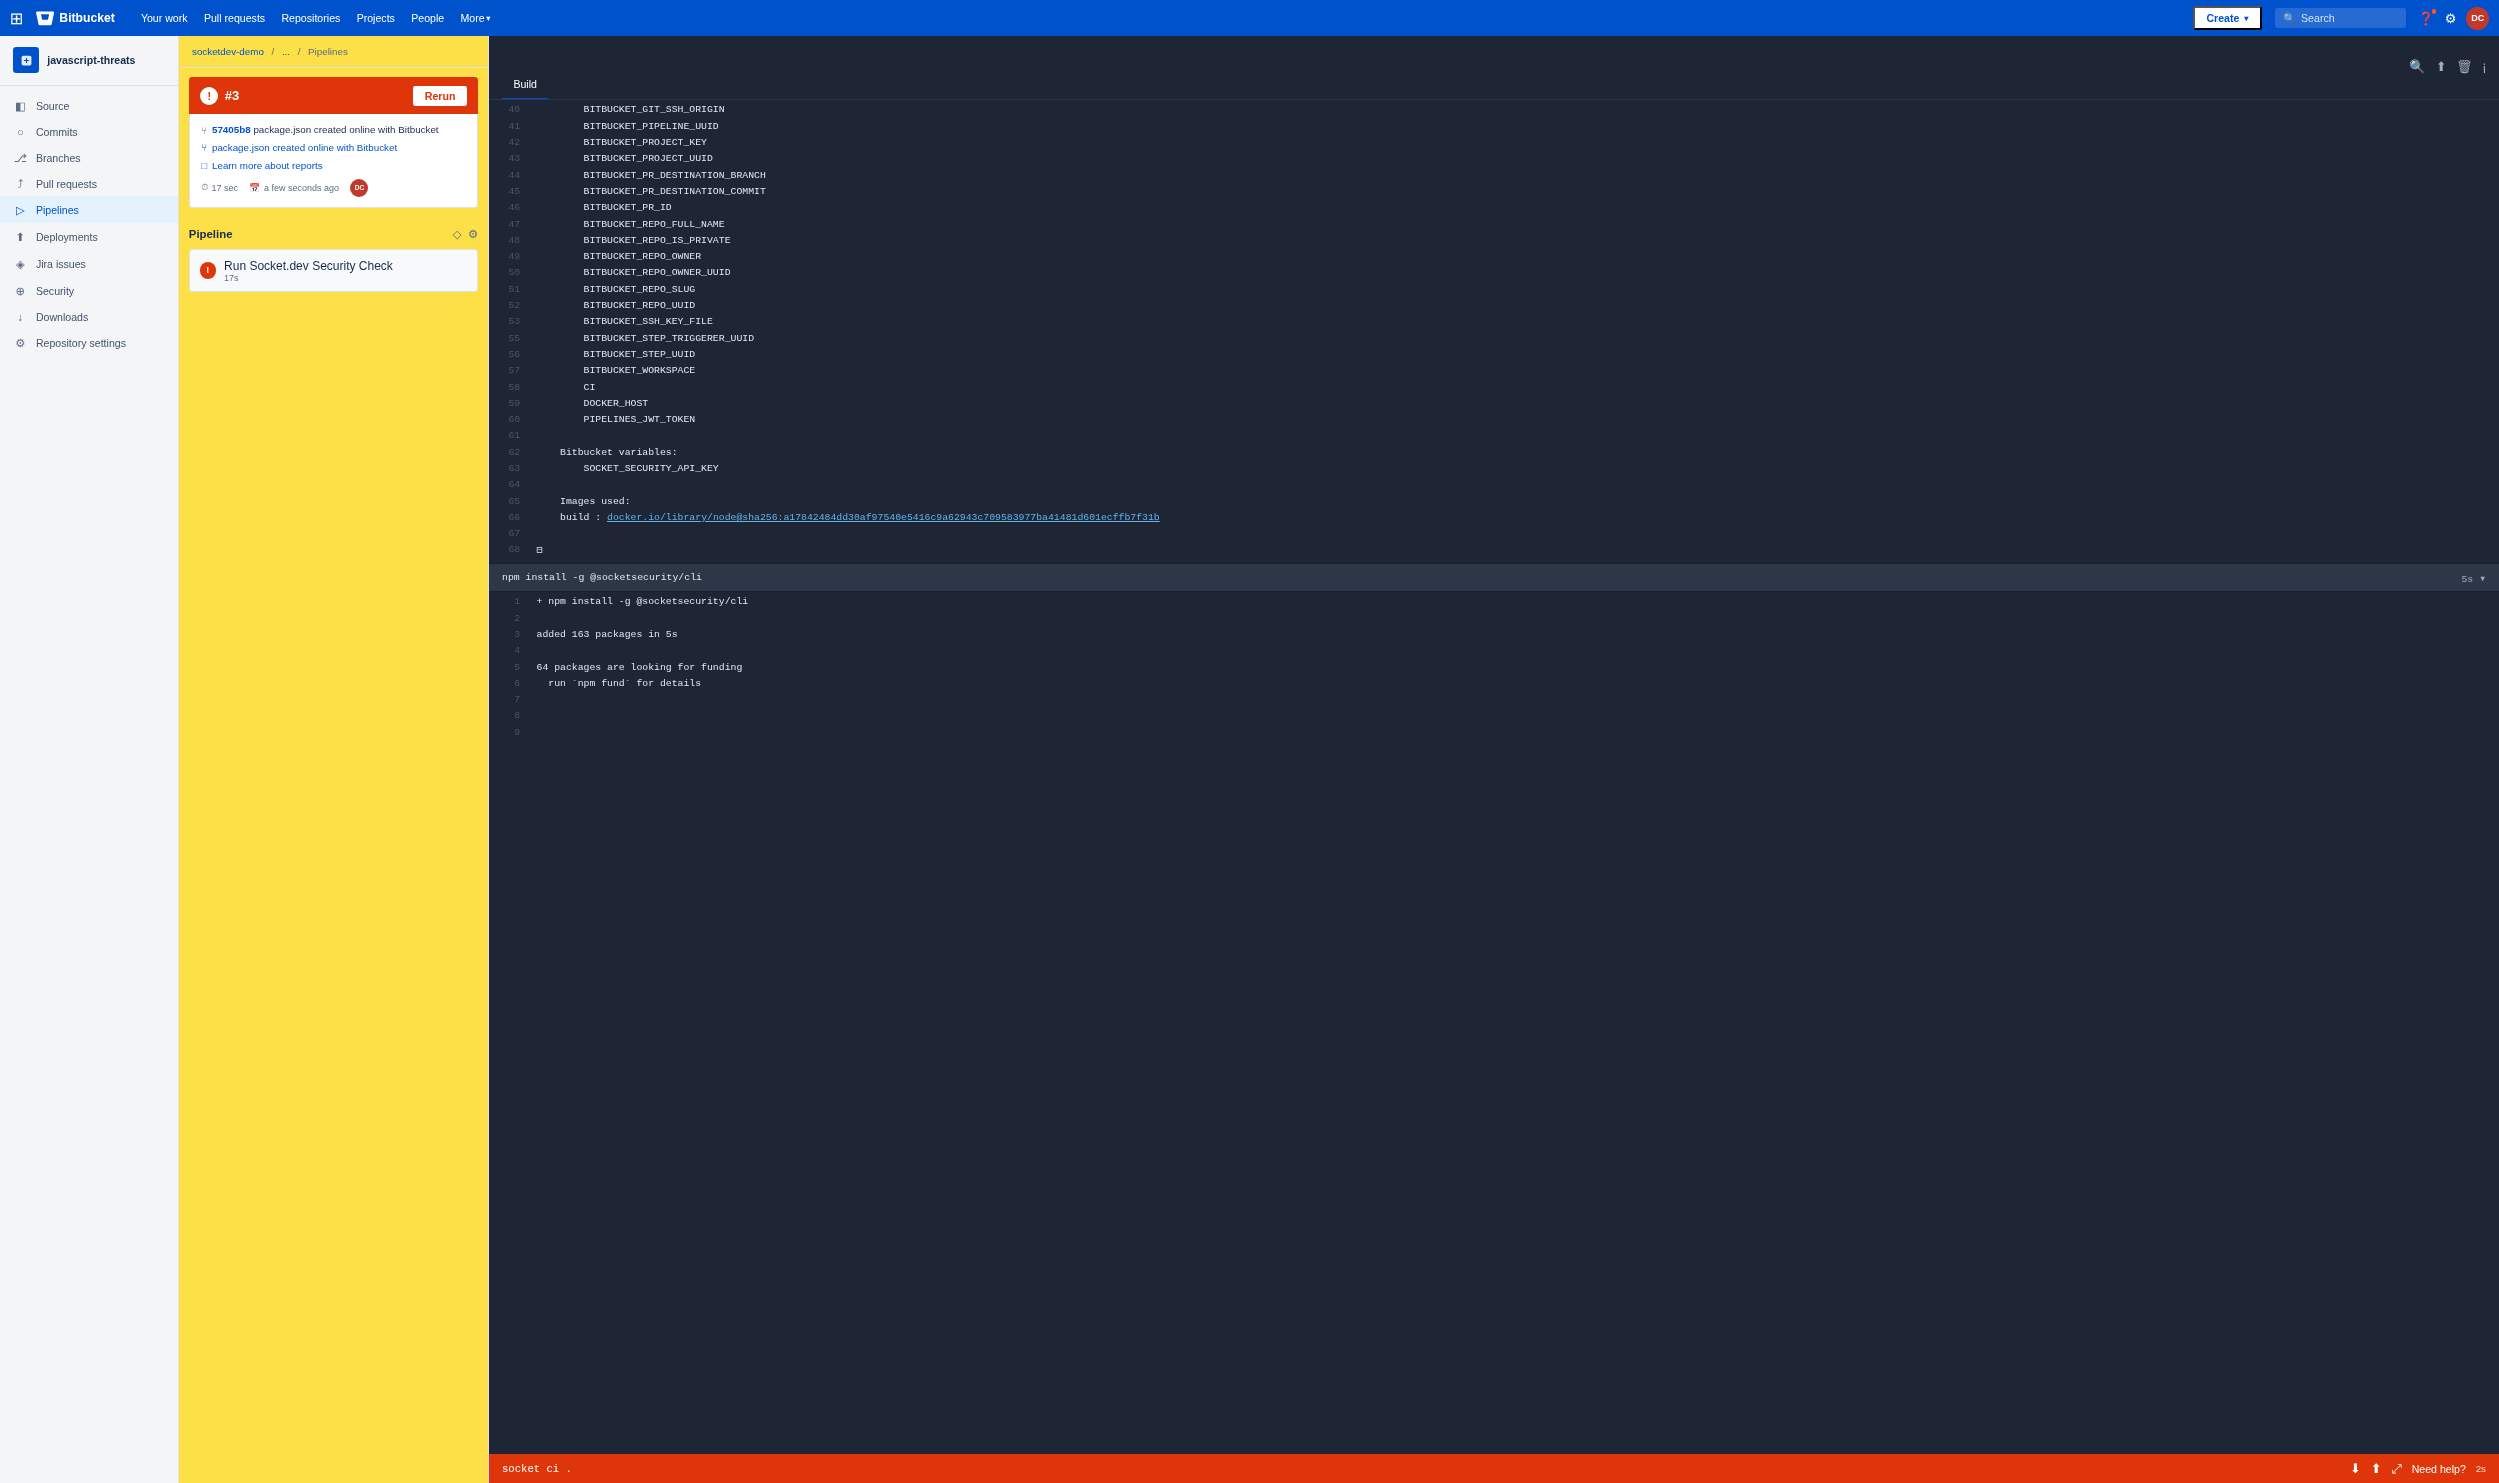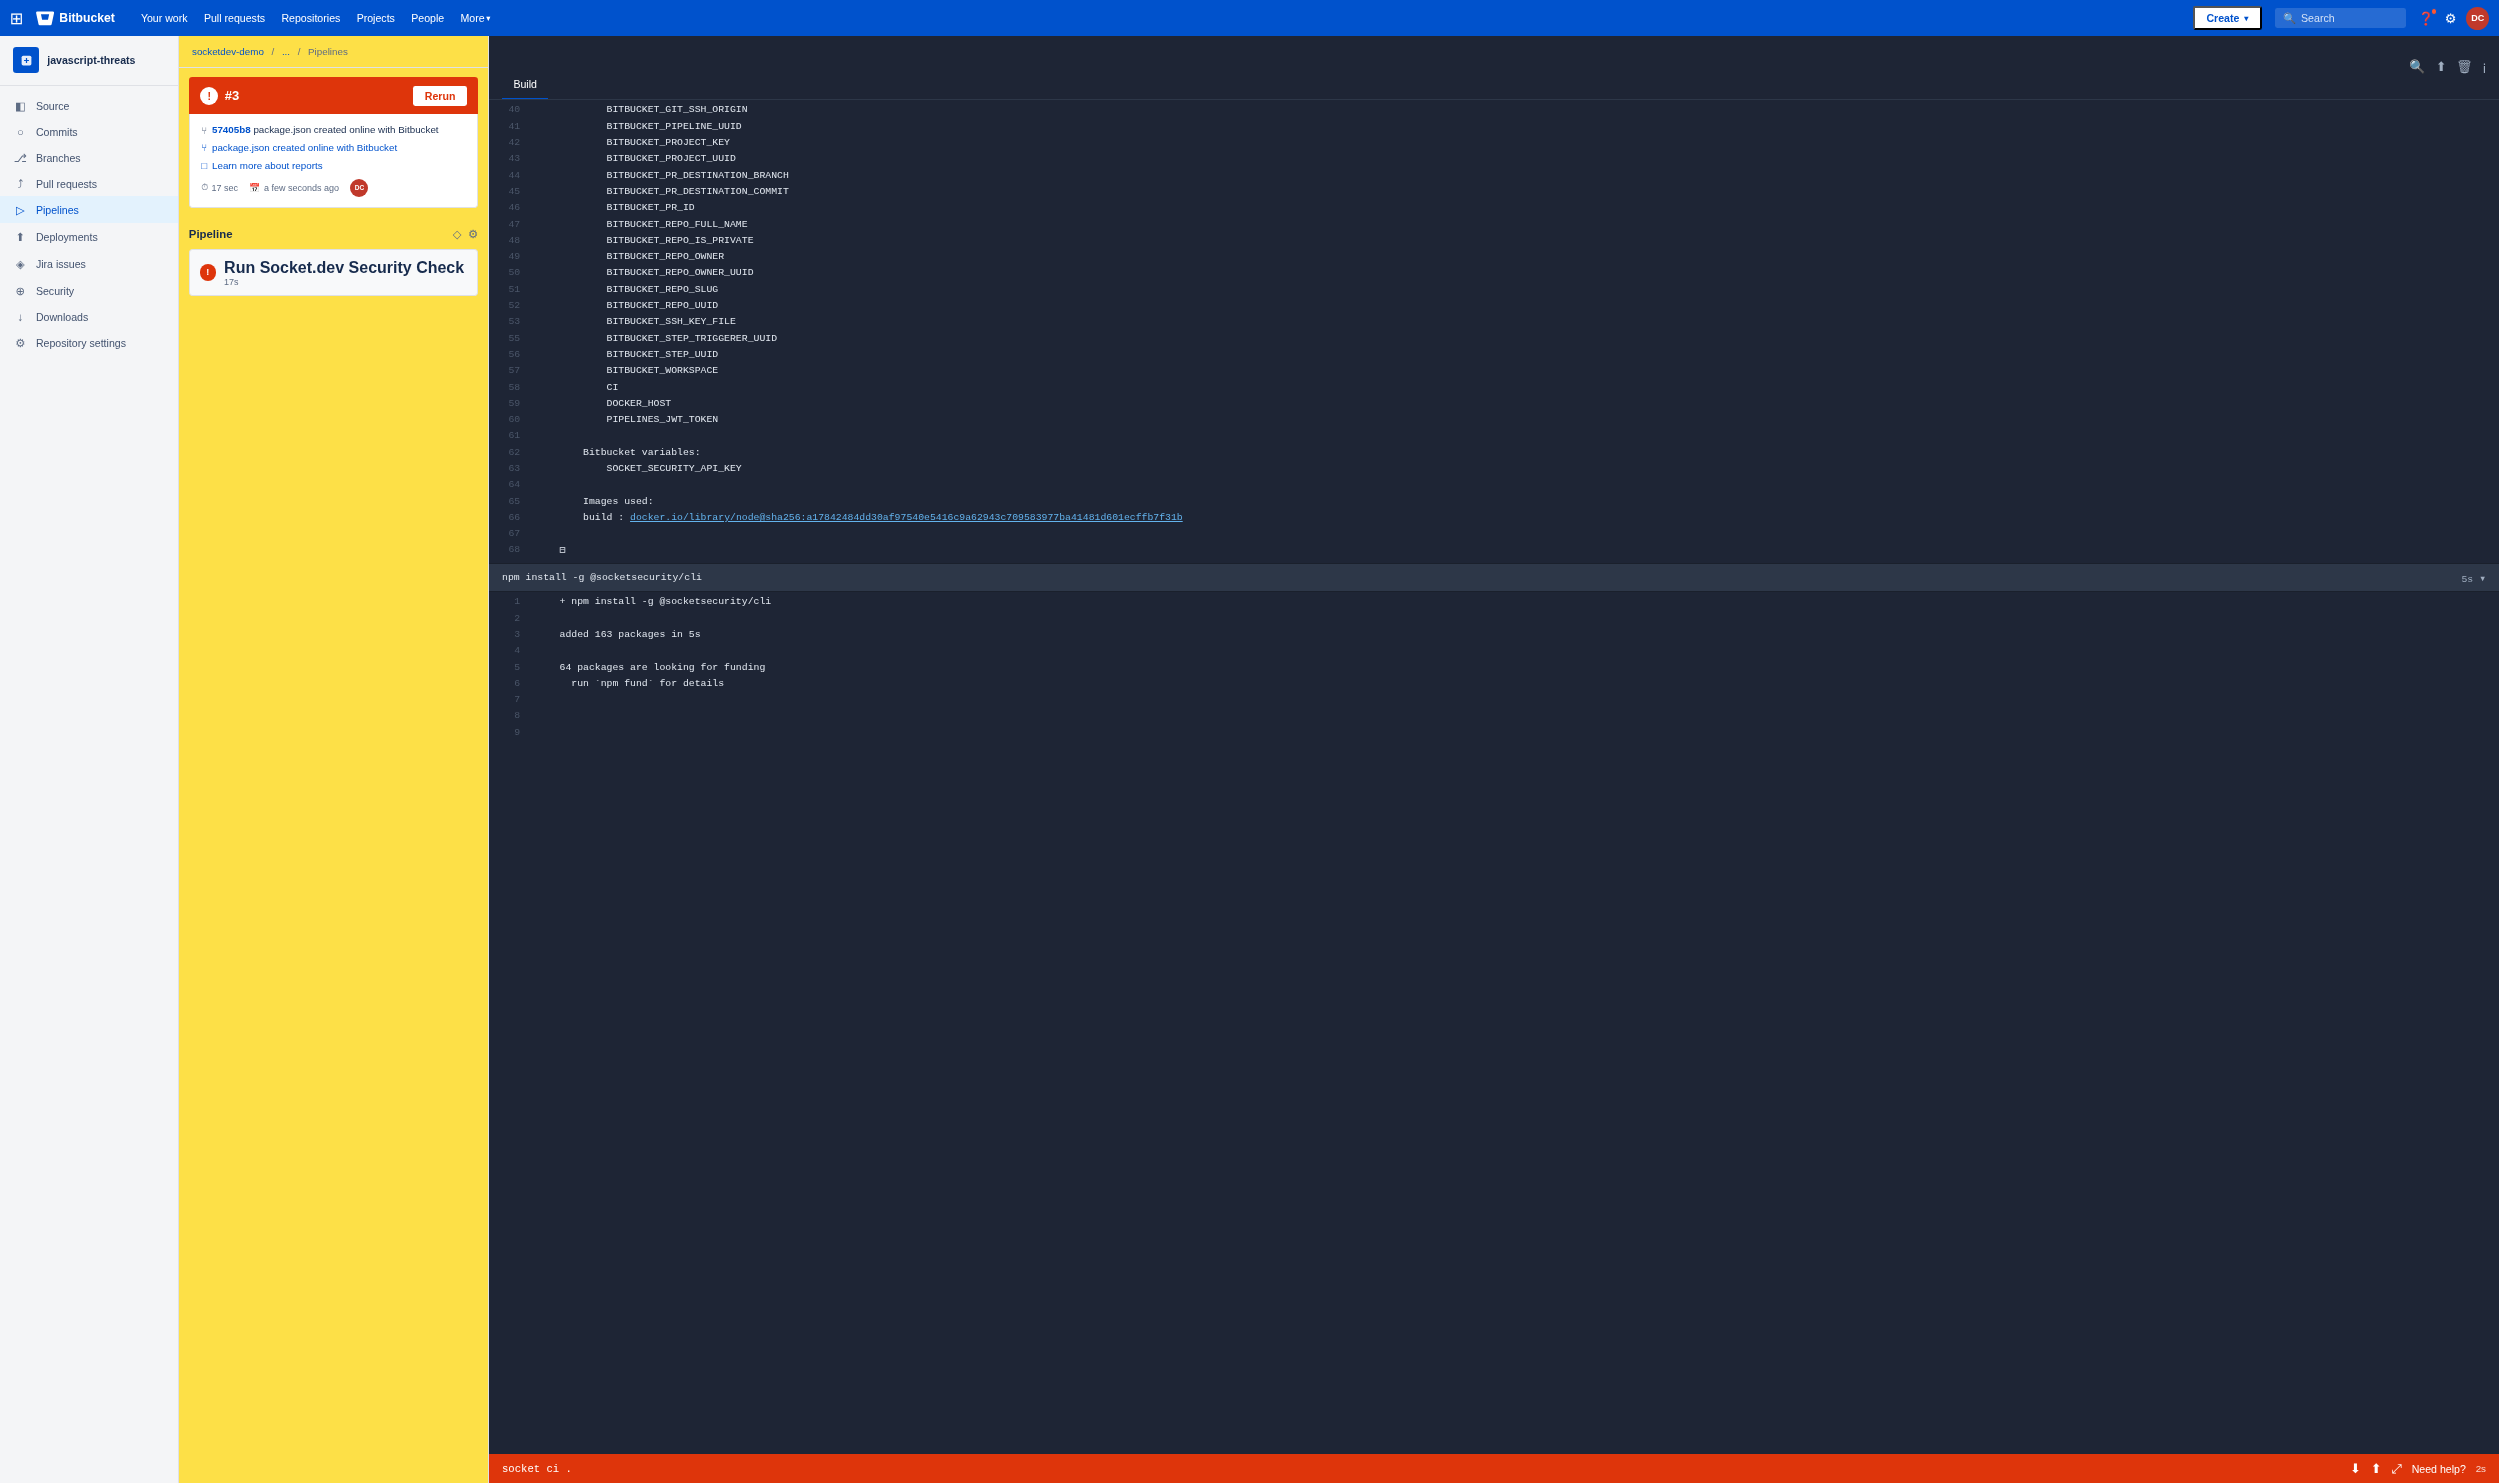--- a/index.html
+++ b/index.html
@@ -66,34 +66,34 @@
     .build-meta-item { display: flex; align-items: center; gap: 3.3px; }
     .build-avatar { width: 18px; height: 18px; background: #c0392b; border-radius: 50%; display: flex; align-items: center; justify-content: center; color: white; font-size: 6.5px; font-weight: 700; }
 
     .pipeline-section { padding: 9.8px; }
     .pipeline-section-header { display: flex; align-items: center; justify-content: space-between; margin-bottom: 8.2px; }
     .pipeline-section-title { font-size: 11.4px; font-weight: 600; color: #172b4d; }
     .pipeline-section-icons { display: flex; gap: 6.5px; color: #5e6c84; font-size: 11.4px; }
     .pipeline-step { display: flex; align-items: center; gap: 8.2px; padding: 8.2px 9.8px; border: 0.8px solid #dfe1e6; border-radius: 3.3px; background: #f8f9fa; cursor: pointer; }
     .pipeline-step-error { width: 16.3px; height: 16.3px; background: #de350b; border-radius: 50%; display: flex; align-items: center; justify-content: center; color: white; font-size: 9px; font-weight: 700; flex-shrink: 0; }
     .pipeline-step-info { flex: 1; }
-    .pipeline-step-name { font-size: 16px; color: #172b4d; font-weight: 700; }
+    .pipeline-step-name { font-size: 12px; color: #172b4d; font-weight: 400; }
     .pipeline-step-time { font-size: 9px; color: #5e6c84; }
 
     
     .build-log { flex: 1; background: #1e2535; display: flex; flex-direction: column; overflow: hidden; }
     .build-log-tabs { display: flex; align-items: center; background: #1e2535; border-bottom: 0.8px solid #2d3748; padding: 0 13px; }
     .build-log-tab { padding: 8.2px 11.4px; font-size: 10.6px; color: #a0aec0; cursor: pointer; border-bottom: 1.6px solid transparent; margin-top: 34px; }
     .build-log-tab.active { color: white; border-bottom-color: #0052cc; }
     .build-log-actions { margin-left: auto; display: flex; gap: 9.8px; color: #a0aec0; font-size: 13px; }
     .build-log-action { cursor: pointer; }
 
     .build-log-content { flex: 1; overflow-y: auto; font-family: 'Courier New', monospace; font-size: 9.8px; }
     .log-lines { padding: 3.3px 0; }
-    .log-line { display: flex; min-height: 16.3px; gap: 23px; }
+    .log-line { display: flex; min-height: 16.3px; }
     .log-num { color: #4a5568; min-width: 41px; padding: 0.8px 9.8px 0.8px 13px; text-align: right; user-select: none; flex-shrink: 0; }
     .log-text { color: #e2e8f0; padding: 0.8px 6.5px; flex: 1; white-space: pre; }
     .log-text a, .log-text .link { color: #63b3ed; text-decoration: underline; cursor: pointer; }
 
     .build-step-bar { display: flex; align-items: center; justify-content: space-between; background: #2d3748; padding: 6.5px 13px; font-size: 9.8px; color: #e2e8f0; border-top: 0.8px solid #1a202c; border-bottom: 0.8px solid #1a202c; }
     .build-step-bar-left { display: flex; align-items: center; gap: 6.5px; }
     .build-step-bar-time { color: #a0aec0; }
     .build-step-expand { color: #a0aec0; font-size: 11.4px; cursor: pointer; }
 
     .build-log-sublines { padding: 3.3px 0; }

